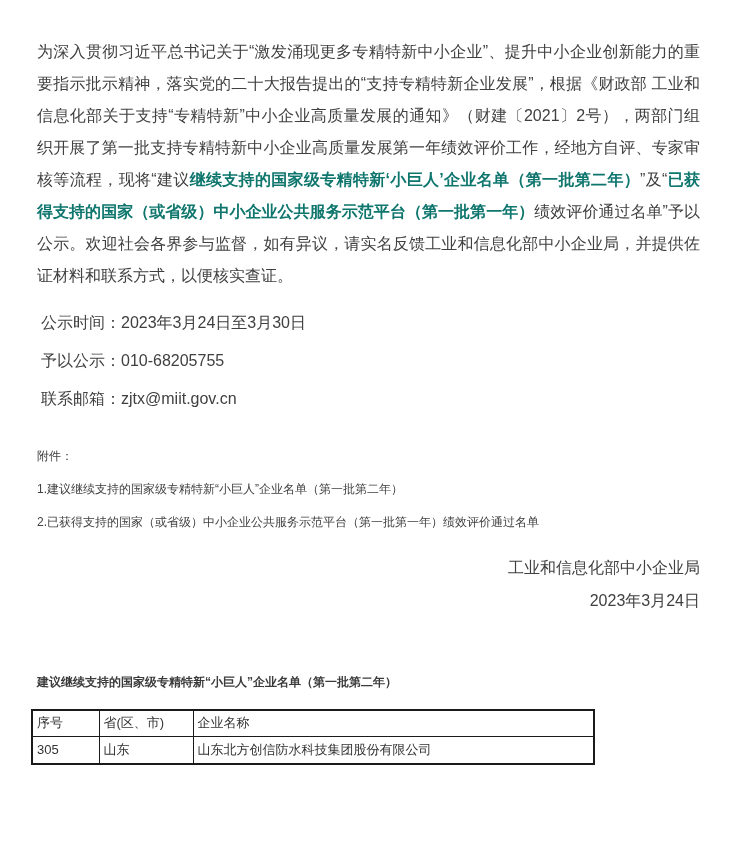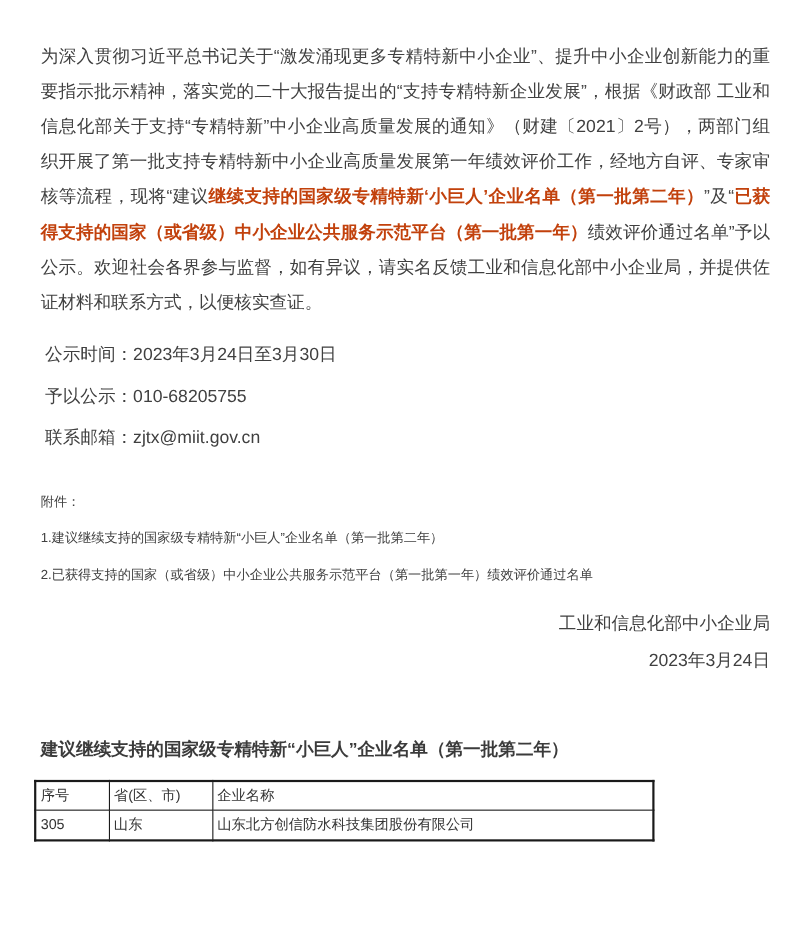--- a/index.html
+++ b/index.html
@@ -12,34 +12,34 @@
   }
   .doc { padding: 36px 36px 0 37px; }
 
   .para {
     margin: 0;
     font-size: 16px;
     line-height: 32px;
     text-align: justify;
     text-justify: inter-ideograph;
   }
-  .para b { font-weight: bold; color: #c2410c; }
+  .para b { font-weight: bold; color: #0f766e; }
 
   .contact { margin-top: 14px; }
   .contact p { margin: 4px; font-size: 16px; line-height: 34px; }
 
   .attachments { margin-top: 24px; }
   .attachments p { margin: 0; font-size: 12px; line-height: 33px; }
 
   .signature { margin-top: 12px; text-align: right; }
   .signature p { margin: 0; font-size: 16px; line-height: 33px; }
 
   .table-title {
     margin: 50px 0 0 0;
-    font-size: 16px;
+    font-size: 12px;
     line-height: 30px;
     font-weight: bold;
     color: #3b3b3b;
   }
 
   table.roster {
     border-collapse: collapse;
     table-layout: fixed;
     width: 564px;
     margin: 12px 0 0 -6px;

